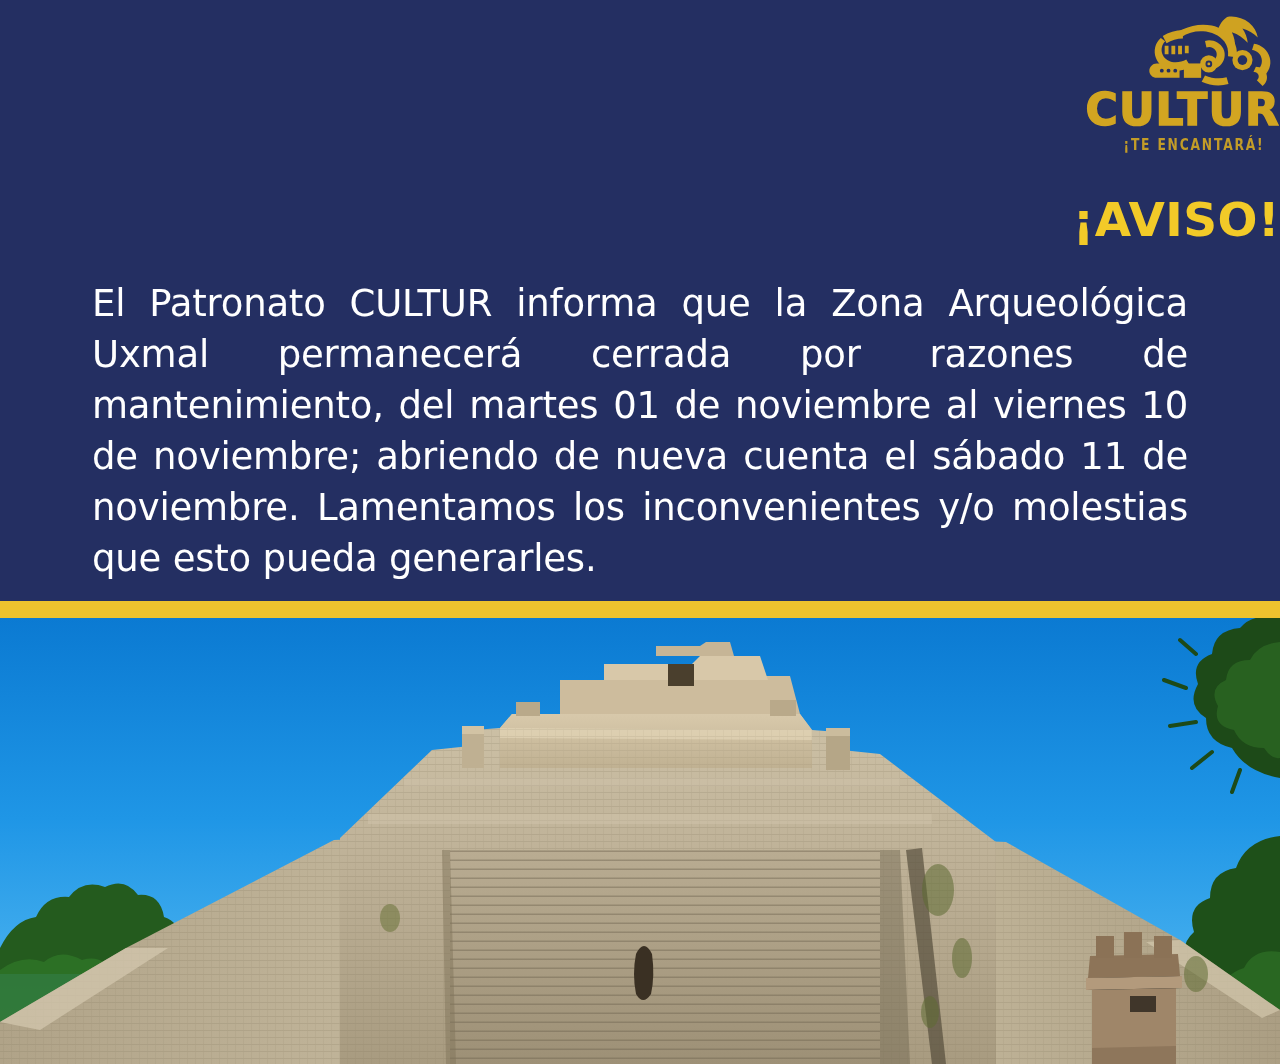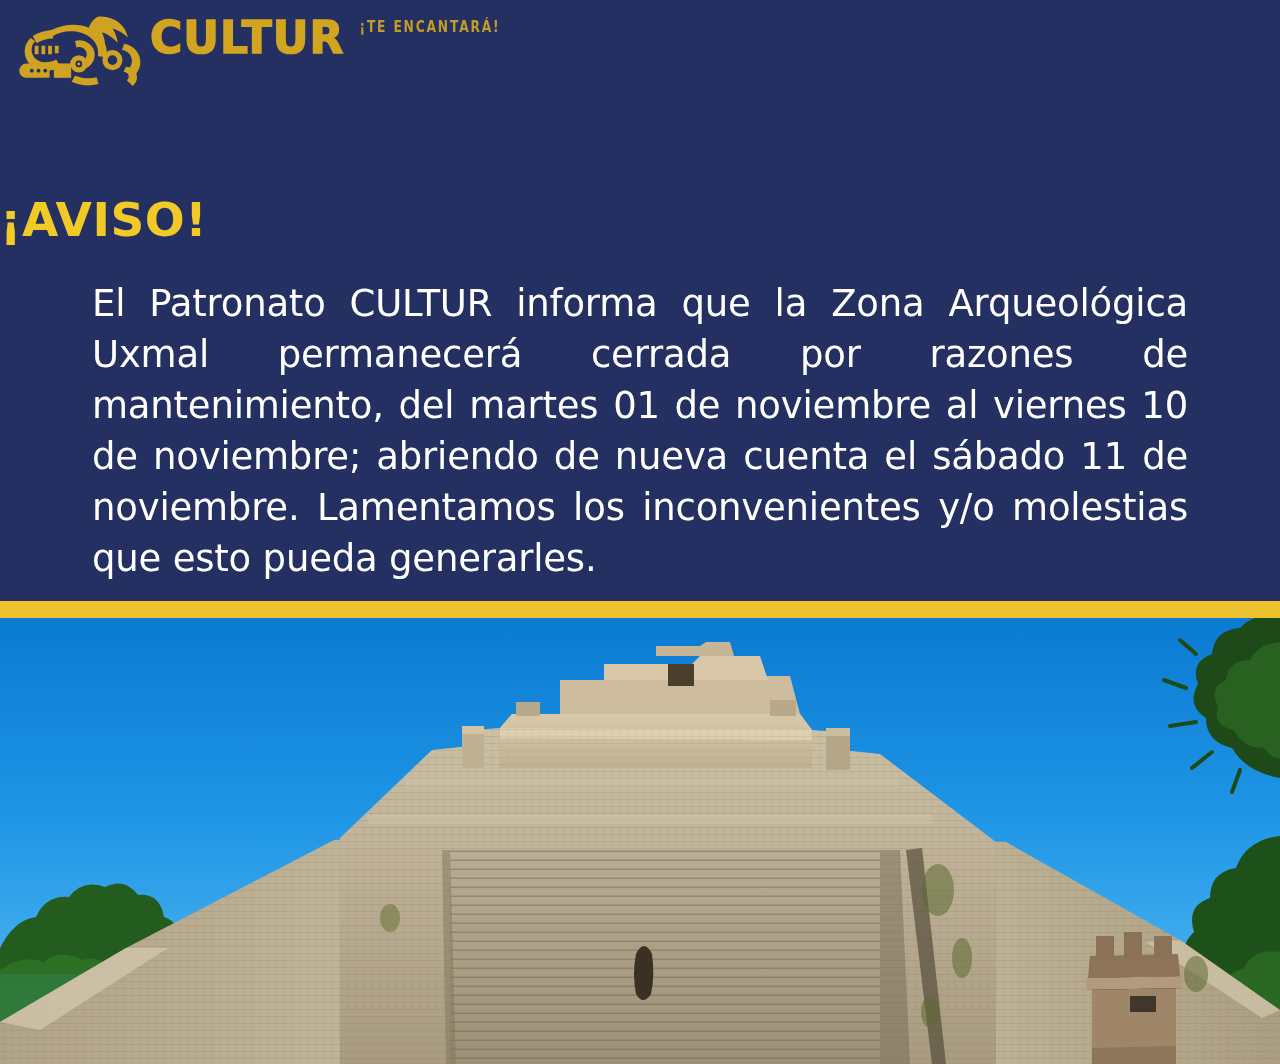--- a/index.html
+++ b/index.html
@@ -30,22 +30,22 @@
     box-sizing: border-box;
   }
 
   
   .logo-block {
     position: absolute;
     left: 0;
     right: 0;
     top: 14px;
     display: flex;
-    flex-direction: row;
-    align-items: flex-start;
+    flex-direction: column;
+    align-items: flex-end;
   }
   .logo-emblem {
     width: 150px;
     height: 72px;
     display: block;
   }
   .logo-wordmark {
     margin-top: 2px;
     font-family: "DejaVu Sans", sans-serif;
     font-size: 44px;
@@ -65,21 +65,21 @@
     line-height: 1;
     transform: scaleX(0.82);
   }
 
   
   .headline {
     position: absolute;
     left: 0;
     right: 0;
     top: 196px;
-    text-align: left;
+    text-align: right;
     font-family: "DejaVu Sans", sans-serif;
     font-size: 47px;
     font-weight: bold;
     letter-spacing: 0.5px;
     color: #f2ca28;
     line-height: 1;
   }
 
   
   .body-copy {

